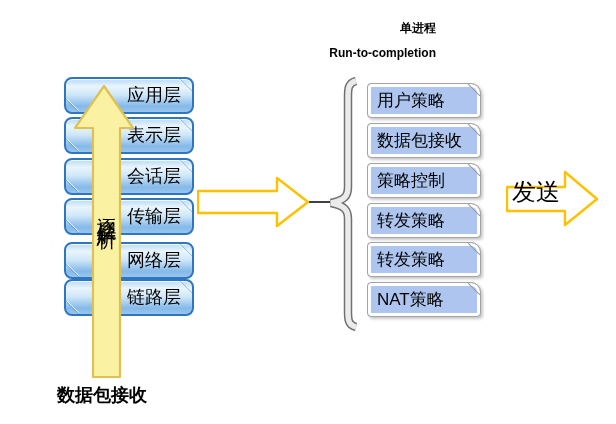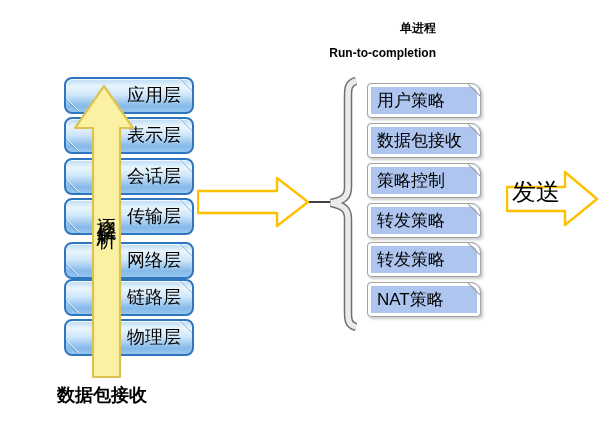--- a/index.html
+++ b/index.html
@@ -152,23 +152,20 @@
     </div>
   <div class="lbox" style="top:158px">
       <span class="lbox-label">会话层</span>
     </div>
   <div class="lbox" style="top:242px">
       <span class="lbox-label">网络层</span>
     </div>
   <div class="lbox" style="top:279px">
       <span class="lbox-label">链路层</span>
     </div>
-  <div class="lbox" style="top:319px">
-      <span class="lbox-label">物理层</span>
-    </div>
 
   <svg class="up-arrow" viewBox="0 0 66 298" aria-hidden="true">
     <path d="M34 4 L63 46 L50 46 L50 295 L23 295 L23 46 L5 46 Z" fill="#faf2a2" stroke="#ddc253" stroke-width="2.2" stroke-linejoin="round"></path>
   </svg>
   <div class="v-label">逐层解析</div>
 
   <div class="receive-label">数据包接收</div>
 
   <svg class="mid-arrow" viewBox="0 0 114 52" aria-hidden="true">
     <path d="M1 15 L80 15 L80 2 L111 26 L80 50 L80 37 L1 37 Z" fill="#ffffff" stroke="#ffc000" stroke-width="2.4" stroke-linejoin="round"></path>

